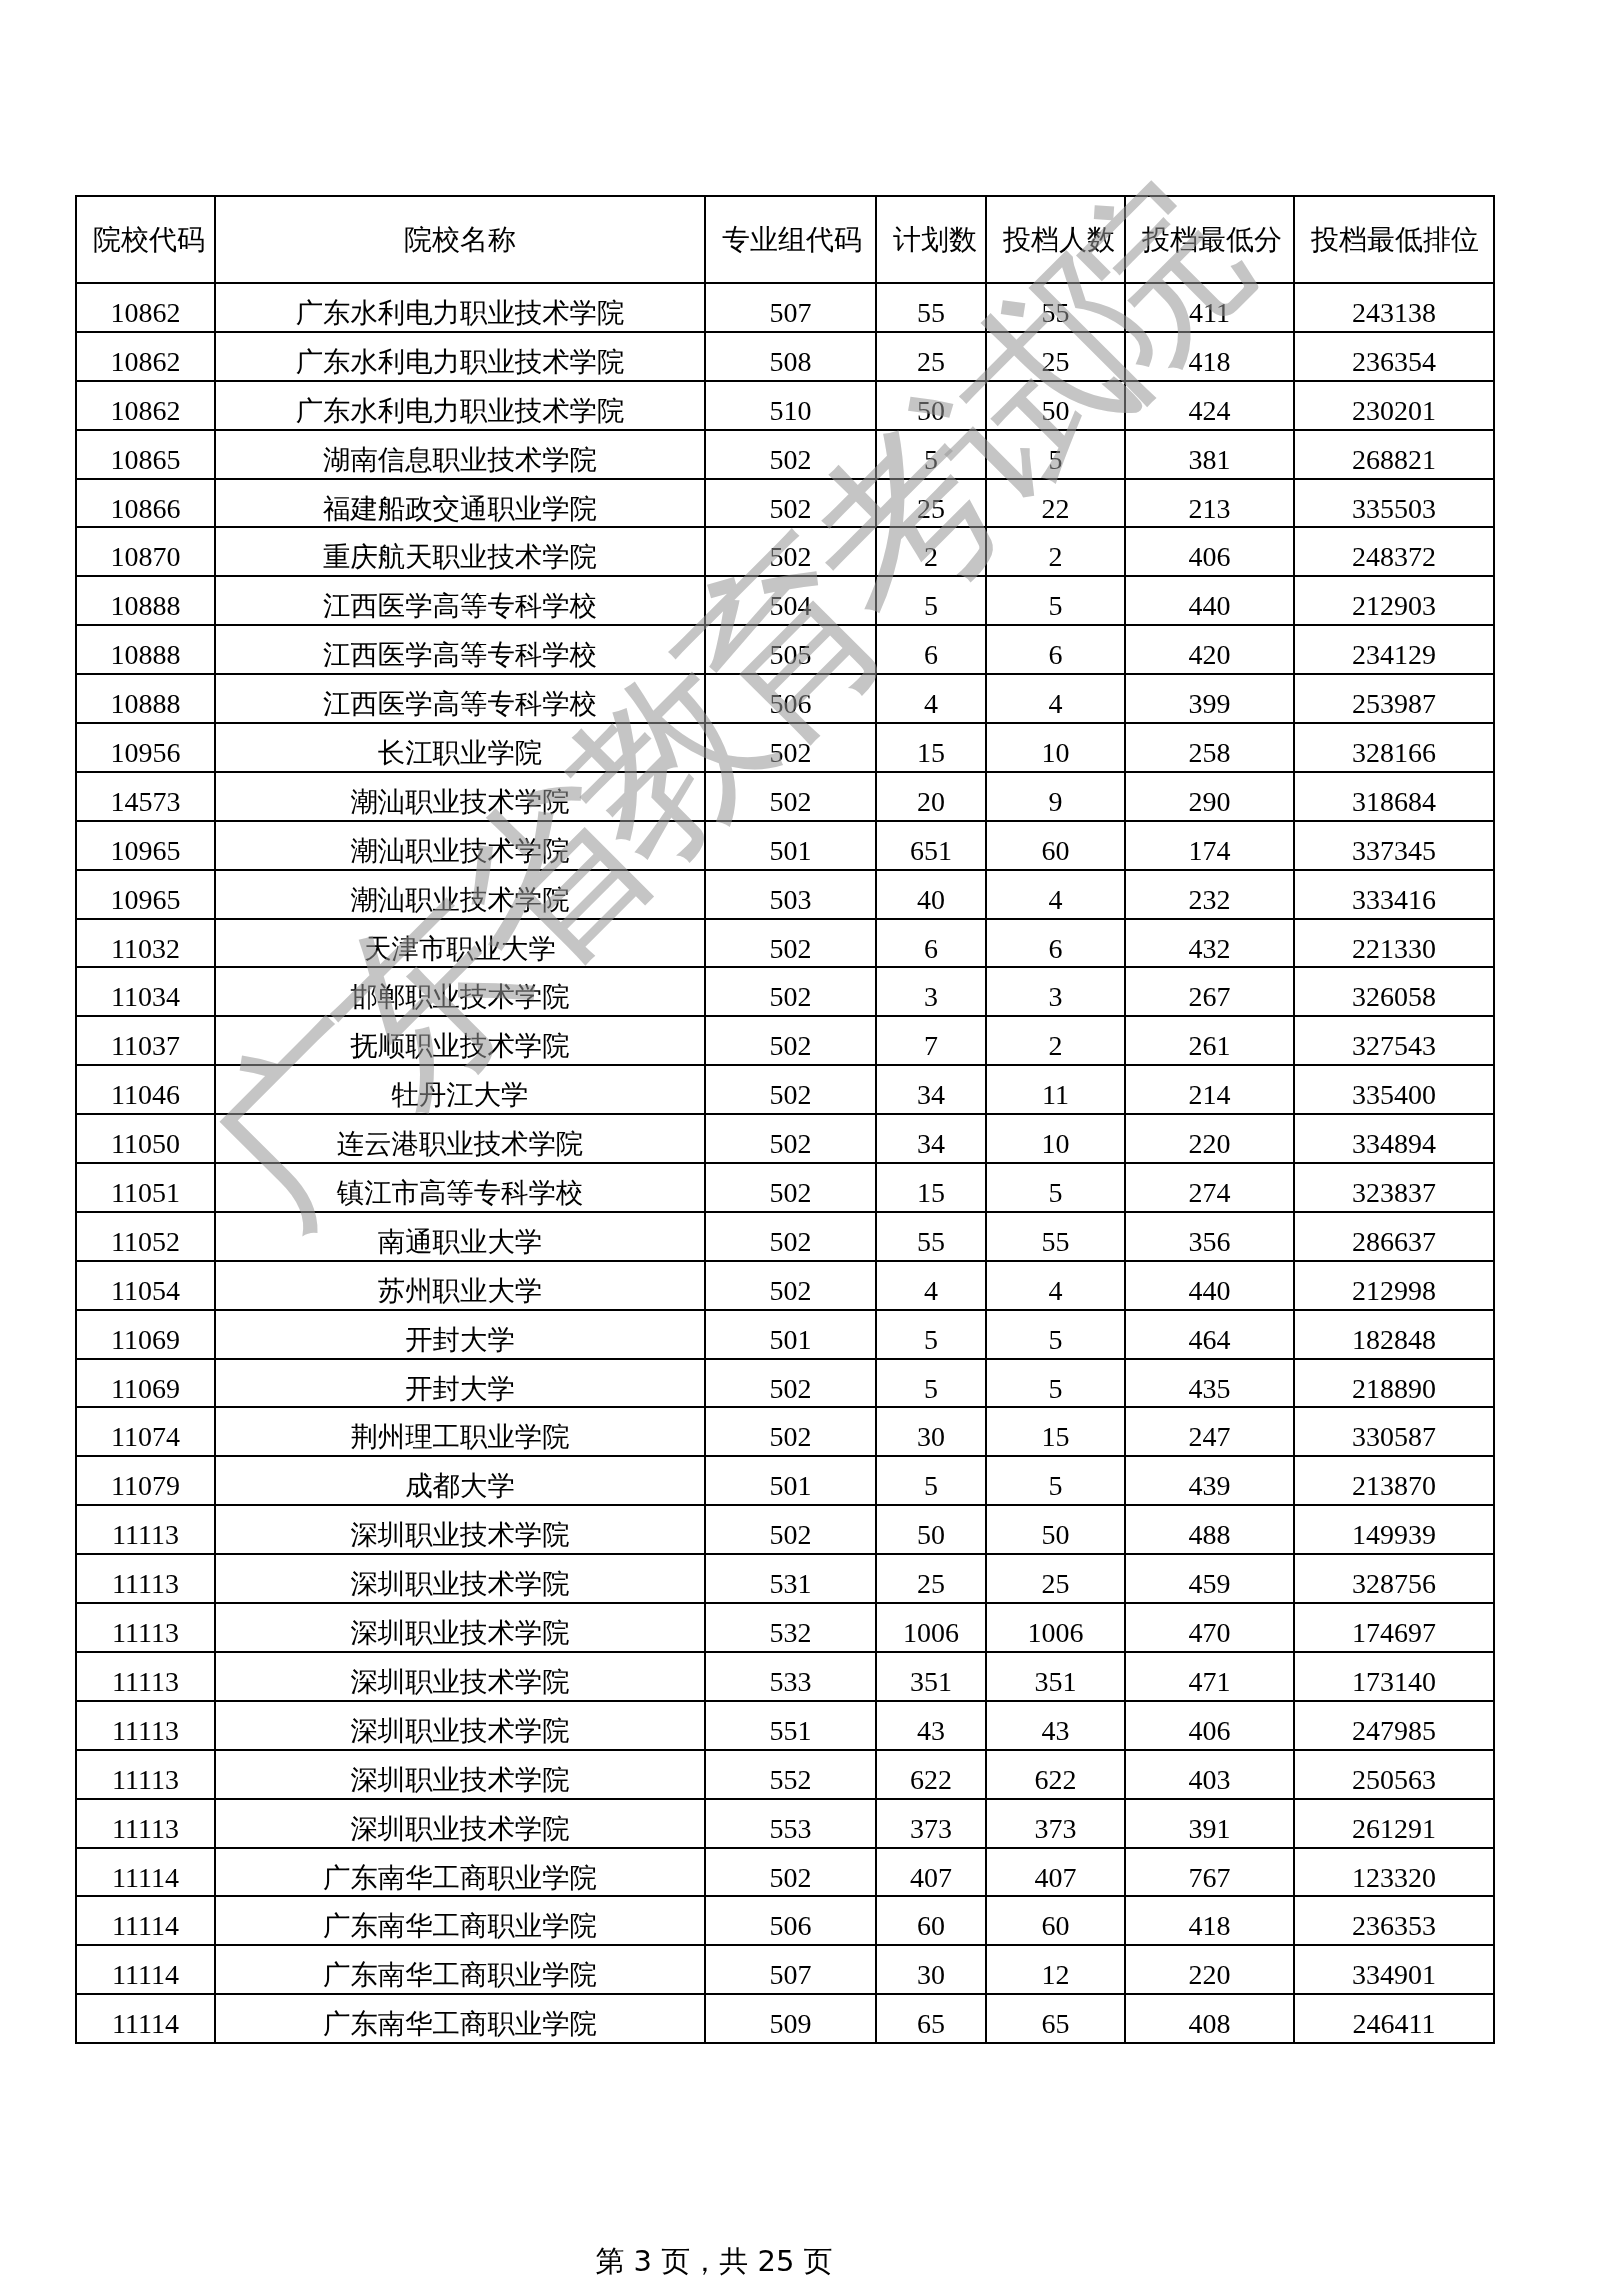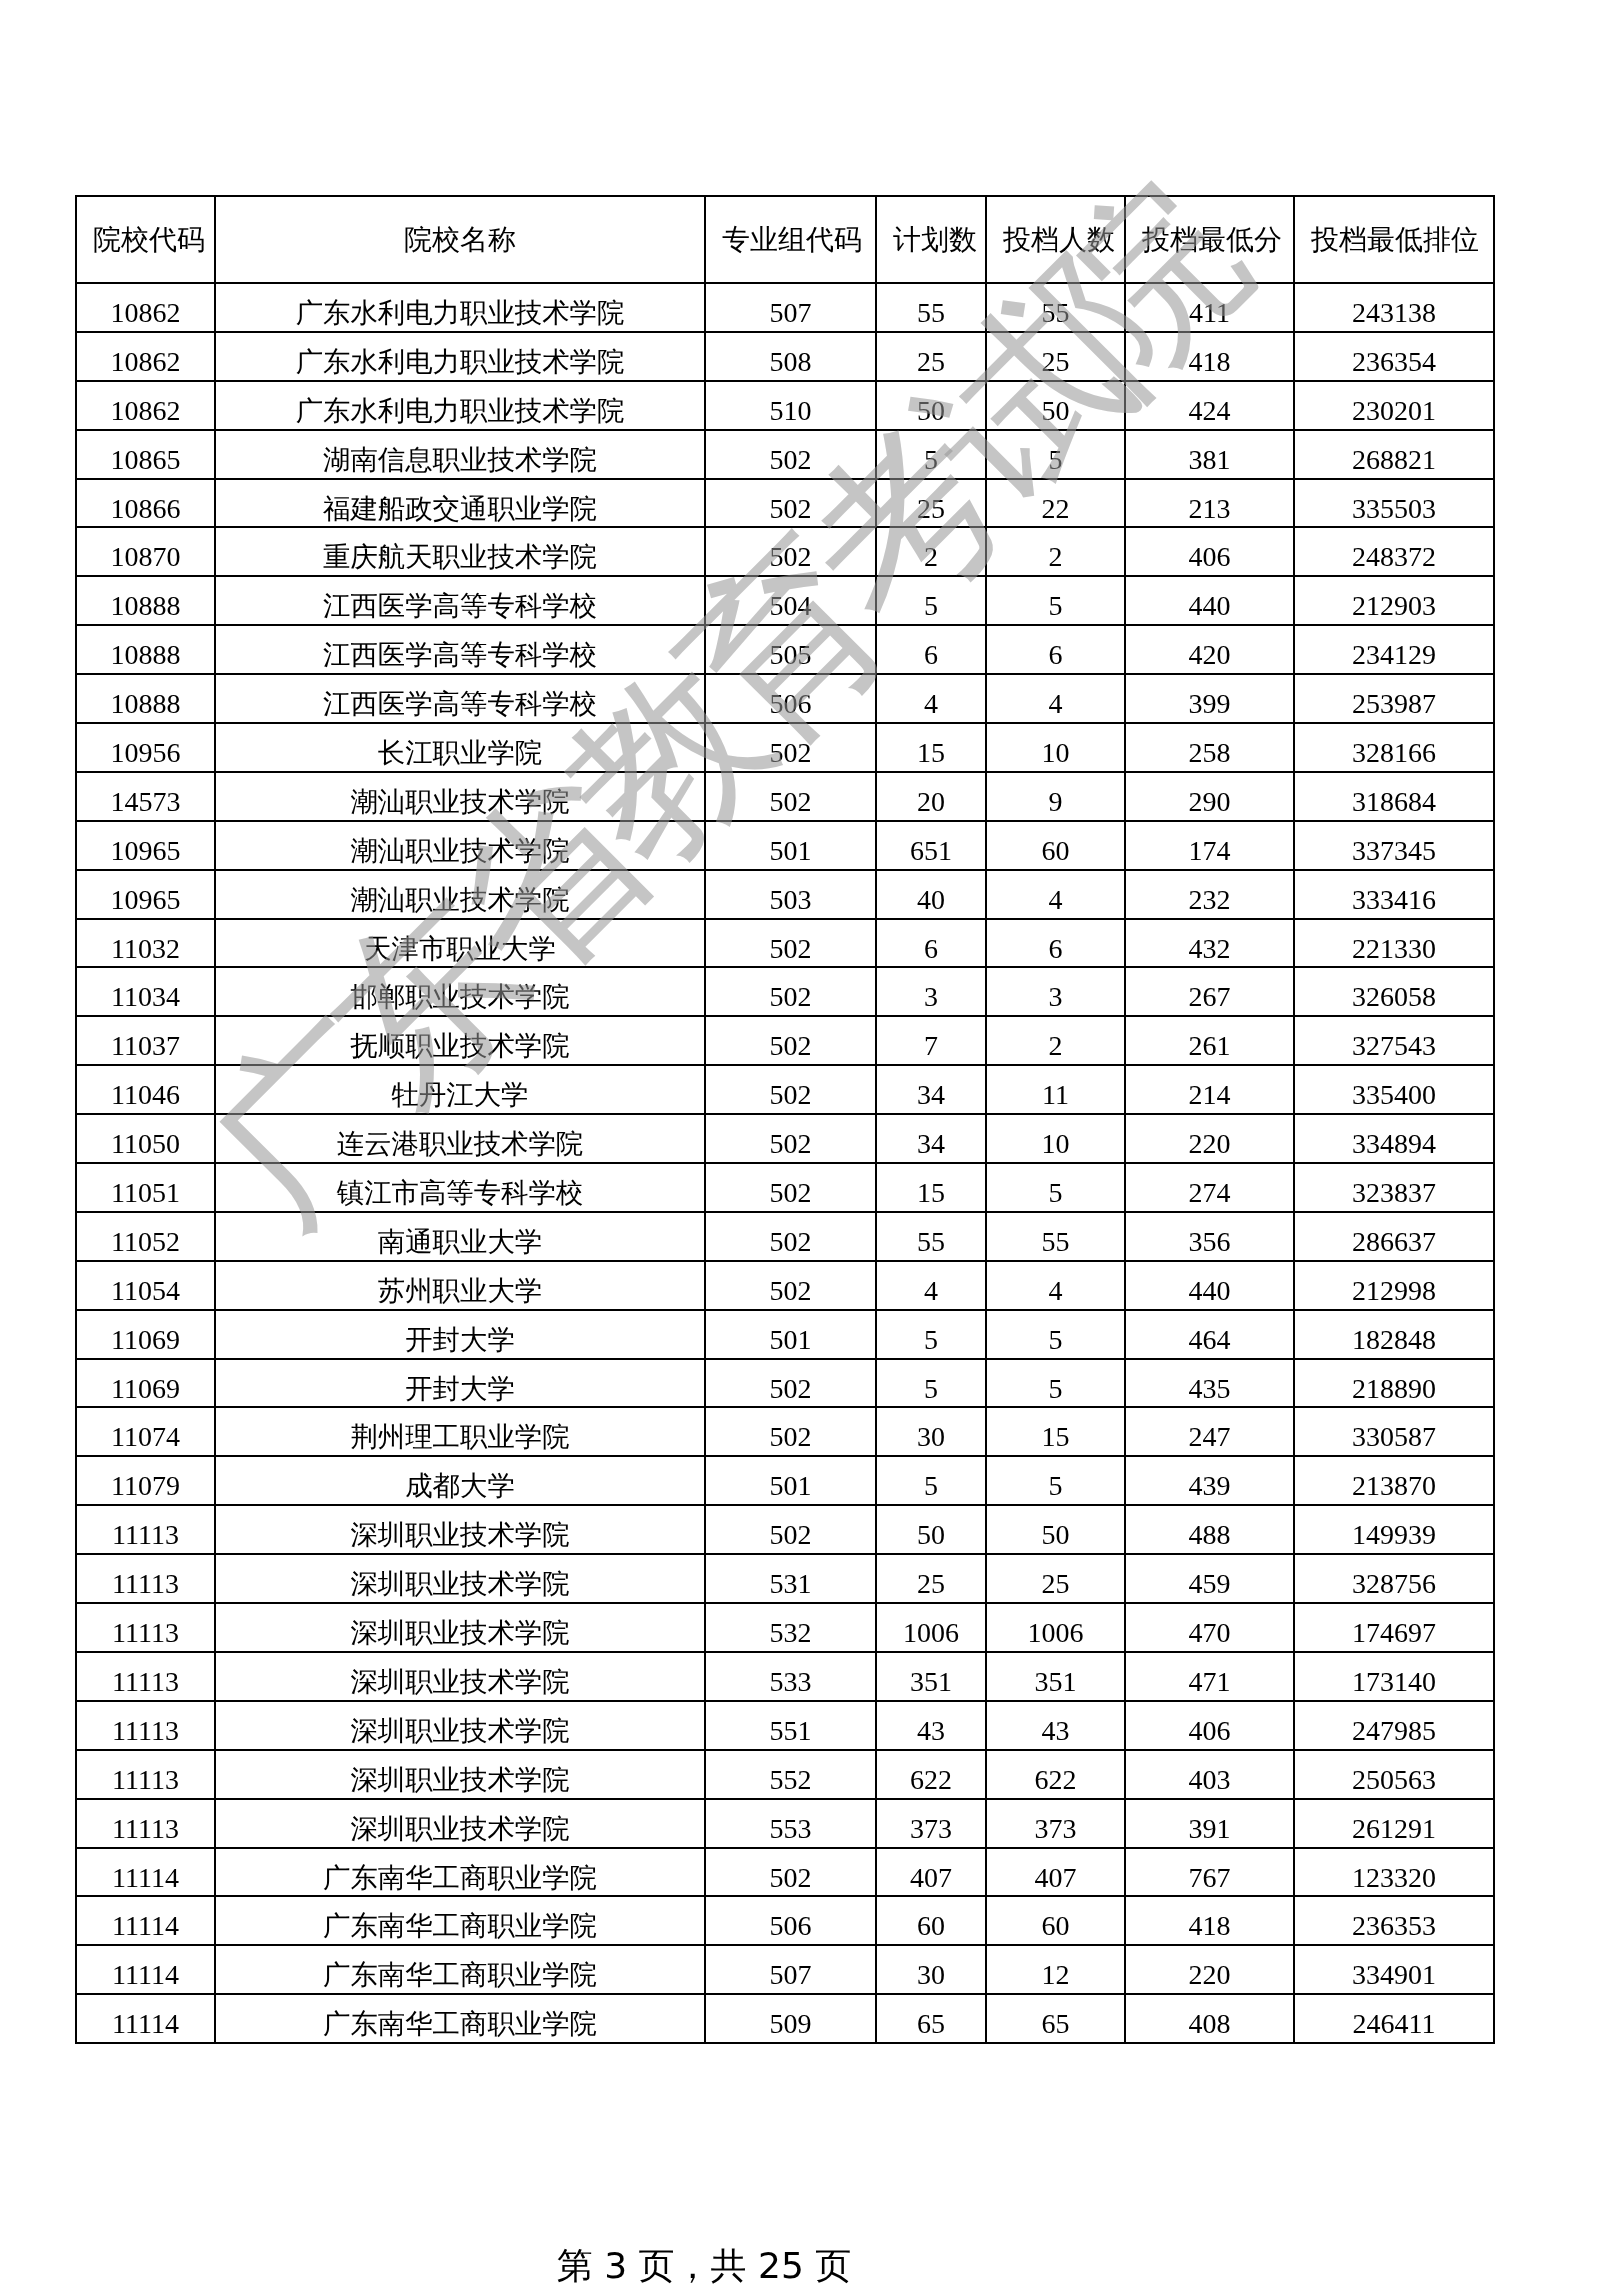--- a/index.html
+++ b/index.html
@@ -78,22 +78,23 @@
     font-weight: normal;
     -webkit-text-stroke: 0px;
   }
   .footer {
     position: absolute;
     left: 0;
     width: 1408px;
     top: 2242px;
     text-align: center;
     font-family: "DejaVu Sans", "Liberation Sans", sans-serif;
-    font-size: 36px;
+    font-size: 29px;
     color: #000;
+    padding-left: 10px;
   }
 </style>
 </head>
 <body>
 
 <div class="page">
 
   <table class="admissions">
     <colgroup>
       <col style="width:139px">

